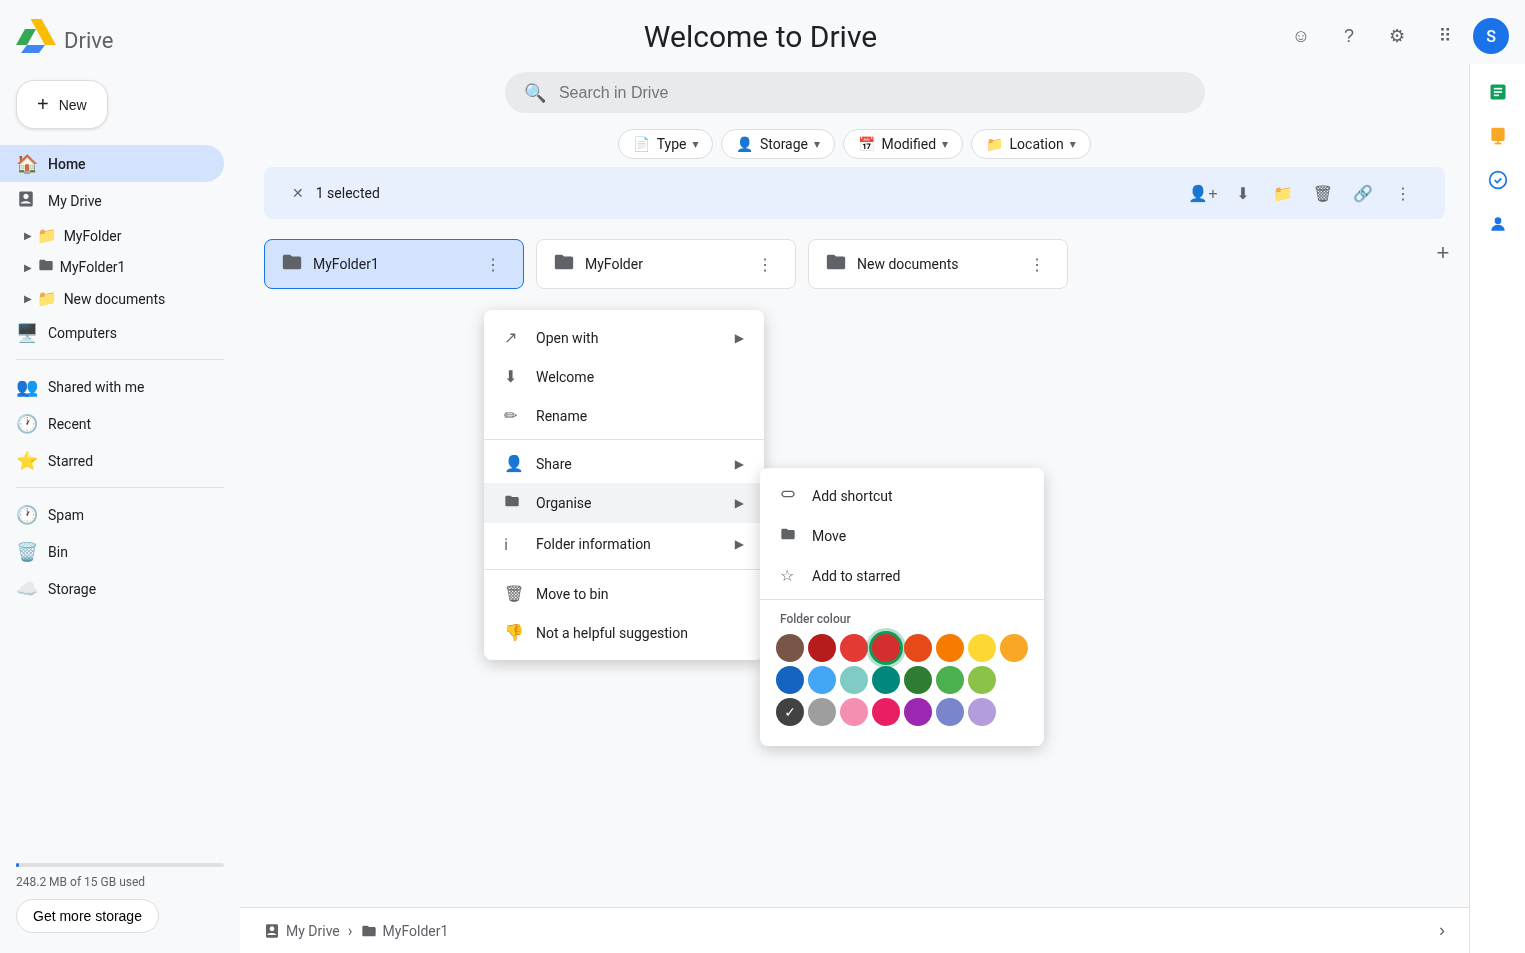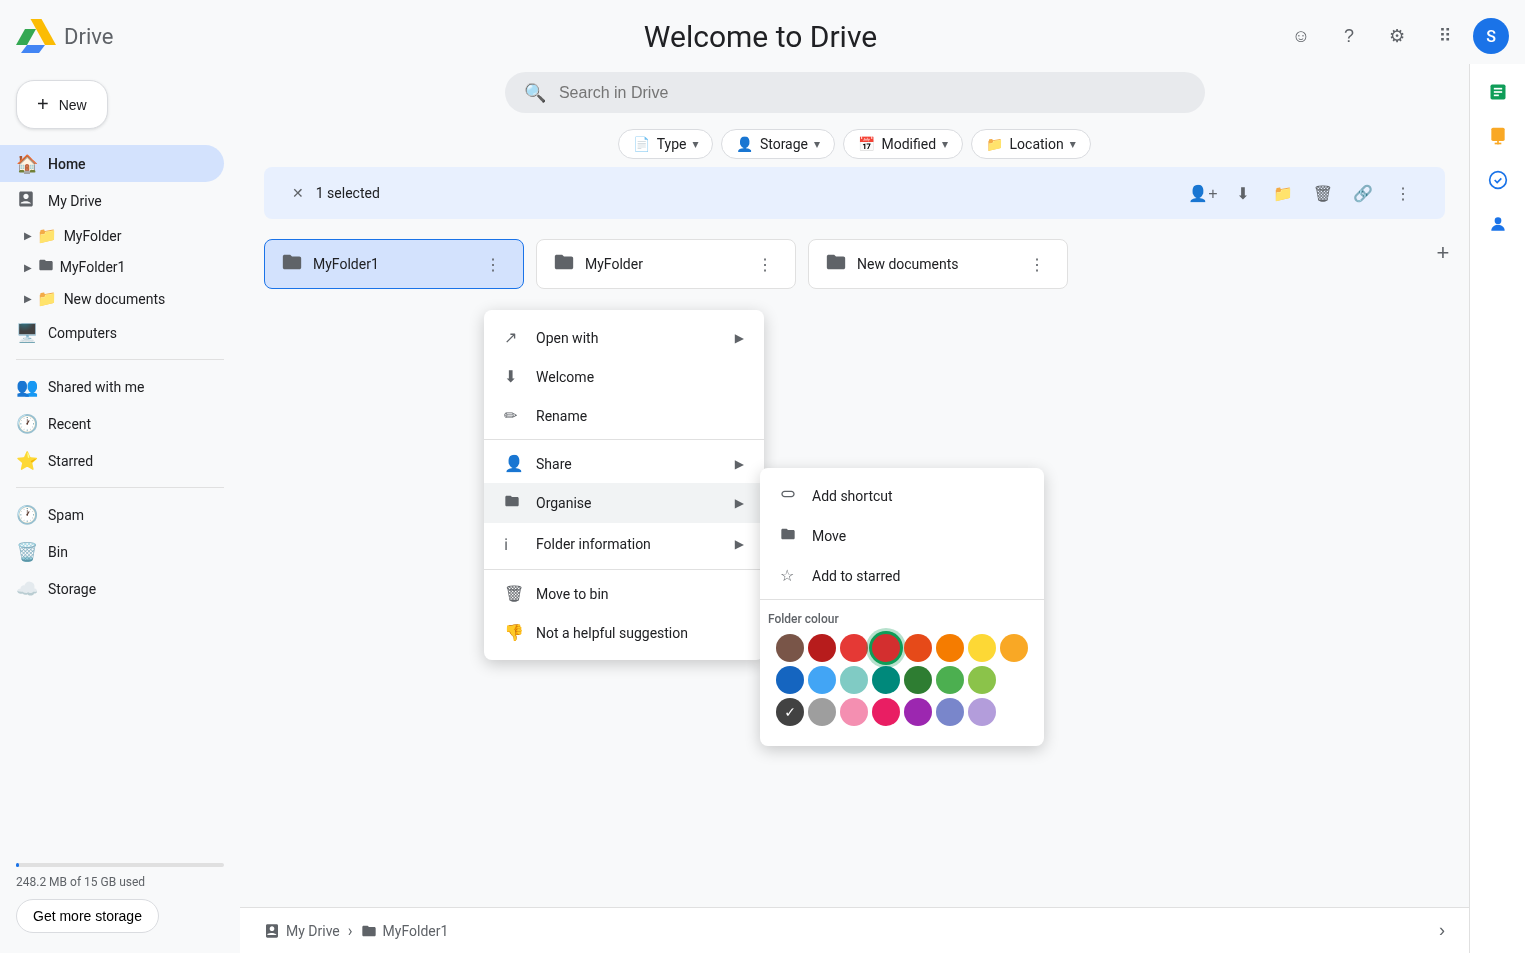--- a/index.html
+++ b/index.html
@@ -79,21 +79,21 @@
     
     .main-content {
       flex: 1;
       display: flex;
       flex-direction: column;
       overflow: hidden;
       position: relative;
     }
     .logo-area {
       display: flex;
-      align-items: center;
+      align-items: flex-end;
       gap: 8px;
       width: 224px;
       min-width: 224px;
     }
     .logo-text { font-size: 22px; color: #5f6368; font-weight: 400; }
 
     .top-bar-center {
       flex: 1;
       display: flex;
       justify-content: center;
@@ -302,21 +302,21 @@
       background: #fff;
       border-radius: 8px;
       box-shadow: 0 4px 16px rgba(0,0,0,0.2);
       min-width: 220px;
       z-index: 300;
       padding: 8px 0;
       top: 468px;
       left: 760px;
     }
     .sub-menu-section-label {
-      padding: 8px 8px 4px;
+      padding: 8px 20px 4px;
       font-size: 12px;
       color: #5f6368;
       font-weight: 500;
     }
     .color-dot {
       width: 28px; height: 28px;
       border-radius: 50%;
       cursor: pointer;
       display: flex; align-items: center; justify-content: center;
       font-size: 14px;

